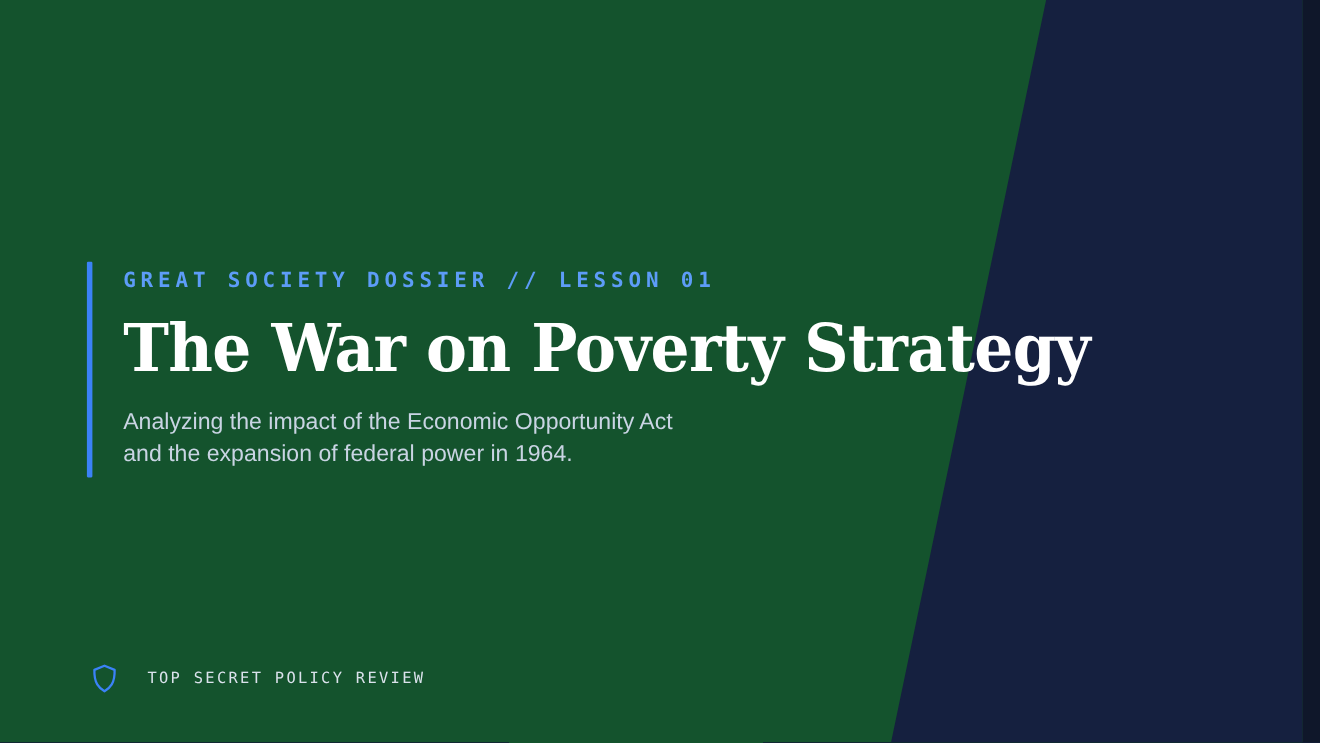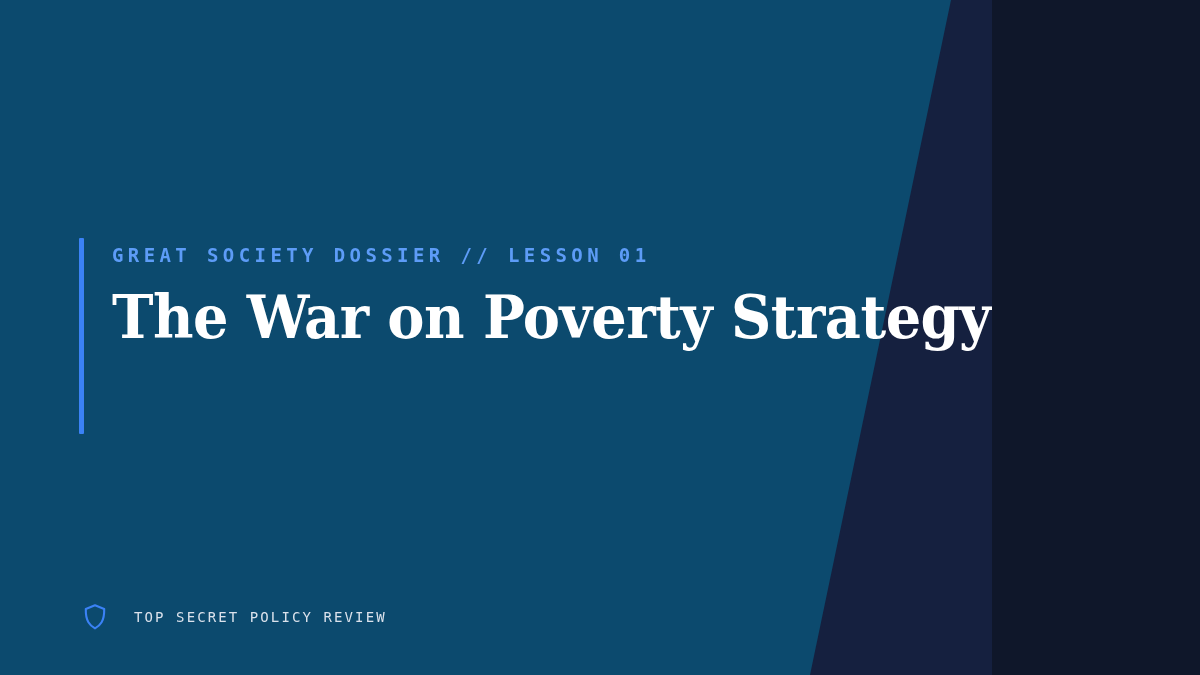--- a/index.html
+++ b/index.html
@@ -11,23 +11,23 @@
   }
 
   body {
     background: #0f172a;
     font-family: "Liberation Sans", sans-serif;
     -webkit-font-smoothing: antialiased;
   }
 
   .slide {
     position: relative;
-    width: 992px;
+    width: 1184px;
     height: 675px;
-    background: #0c4a6e;
+    background: #14532d;
     overflow: hidden;
   }
 
   
   .diagonal-panel {
     position: absolute;
     top: 0;
     left: 0;
     width: 1200px;
     height: 675px;
@@ -129,20 +129,22 @@
 
   <div class="content">
 
     <div class="accent-bar"></div>
 
     <div class="text-col">
       <div class="eyebrow">GREAT SOCIETY DOSSIER // LESSON 01</div>
 
       <h1 class="headline">The War on Poverty Strategy</h1>
 
+      <p class="subtitle">Analyzing the impact of the Economic Opportunity Act
+and the expansion of federal power in 1964.</p>
     </div>
 
   </div>
 
   <div class="footer-badge">
     <span class="shield-icon-wrap">
       <svg class="shield-icon" viewBox="0 0 24 28" fill="none" xmlns="http://www.w3.org/2000/svg" aria-hidden="true">
         <path d="M12 2.2 L21.2 6.0 C21.2 6.0 21.4 14.6 18.6 19.2 C16.3 23.0 12 25.4 12 25.4 C12 25.4 7.7 23.0 5.4 19.2 C2.6 14.6 2.8 6.0 2.8 6.0 Z" stroke="#3b82f6" stroke-width="2.1" stroke-linejoin="round" fill="none"></path>
       </svg>
     </span>

